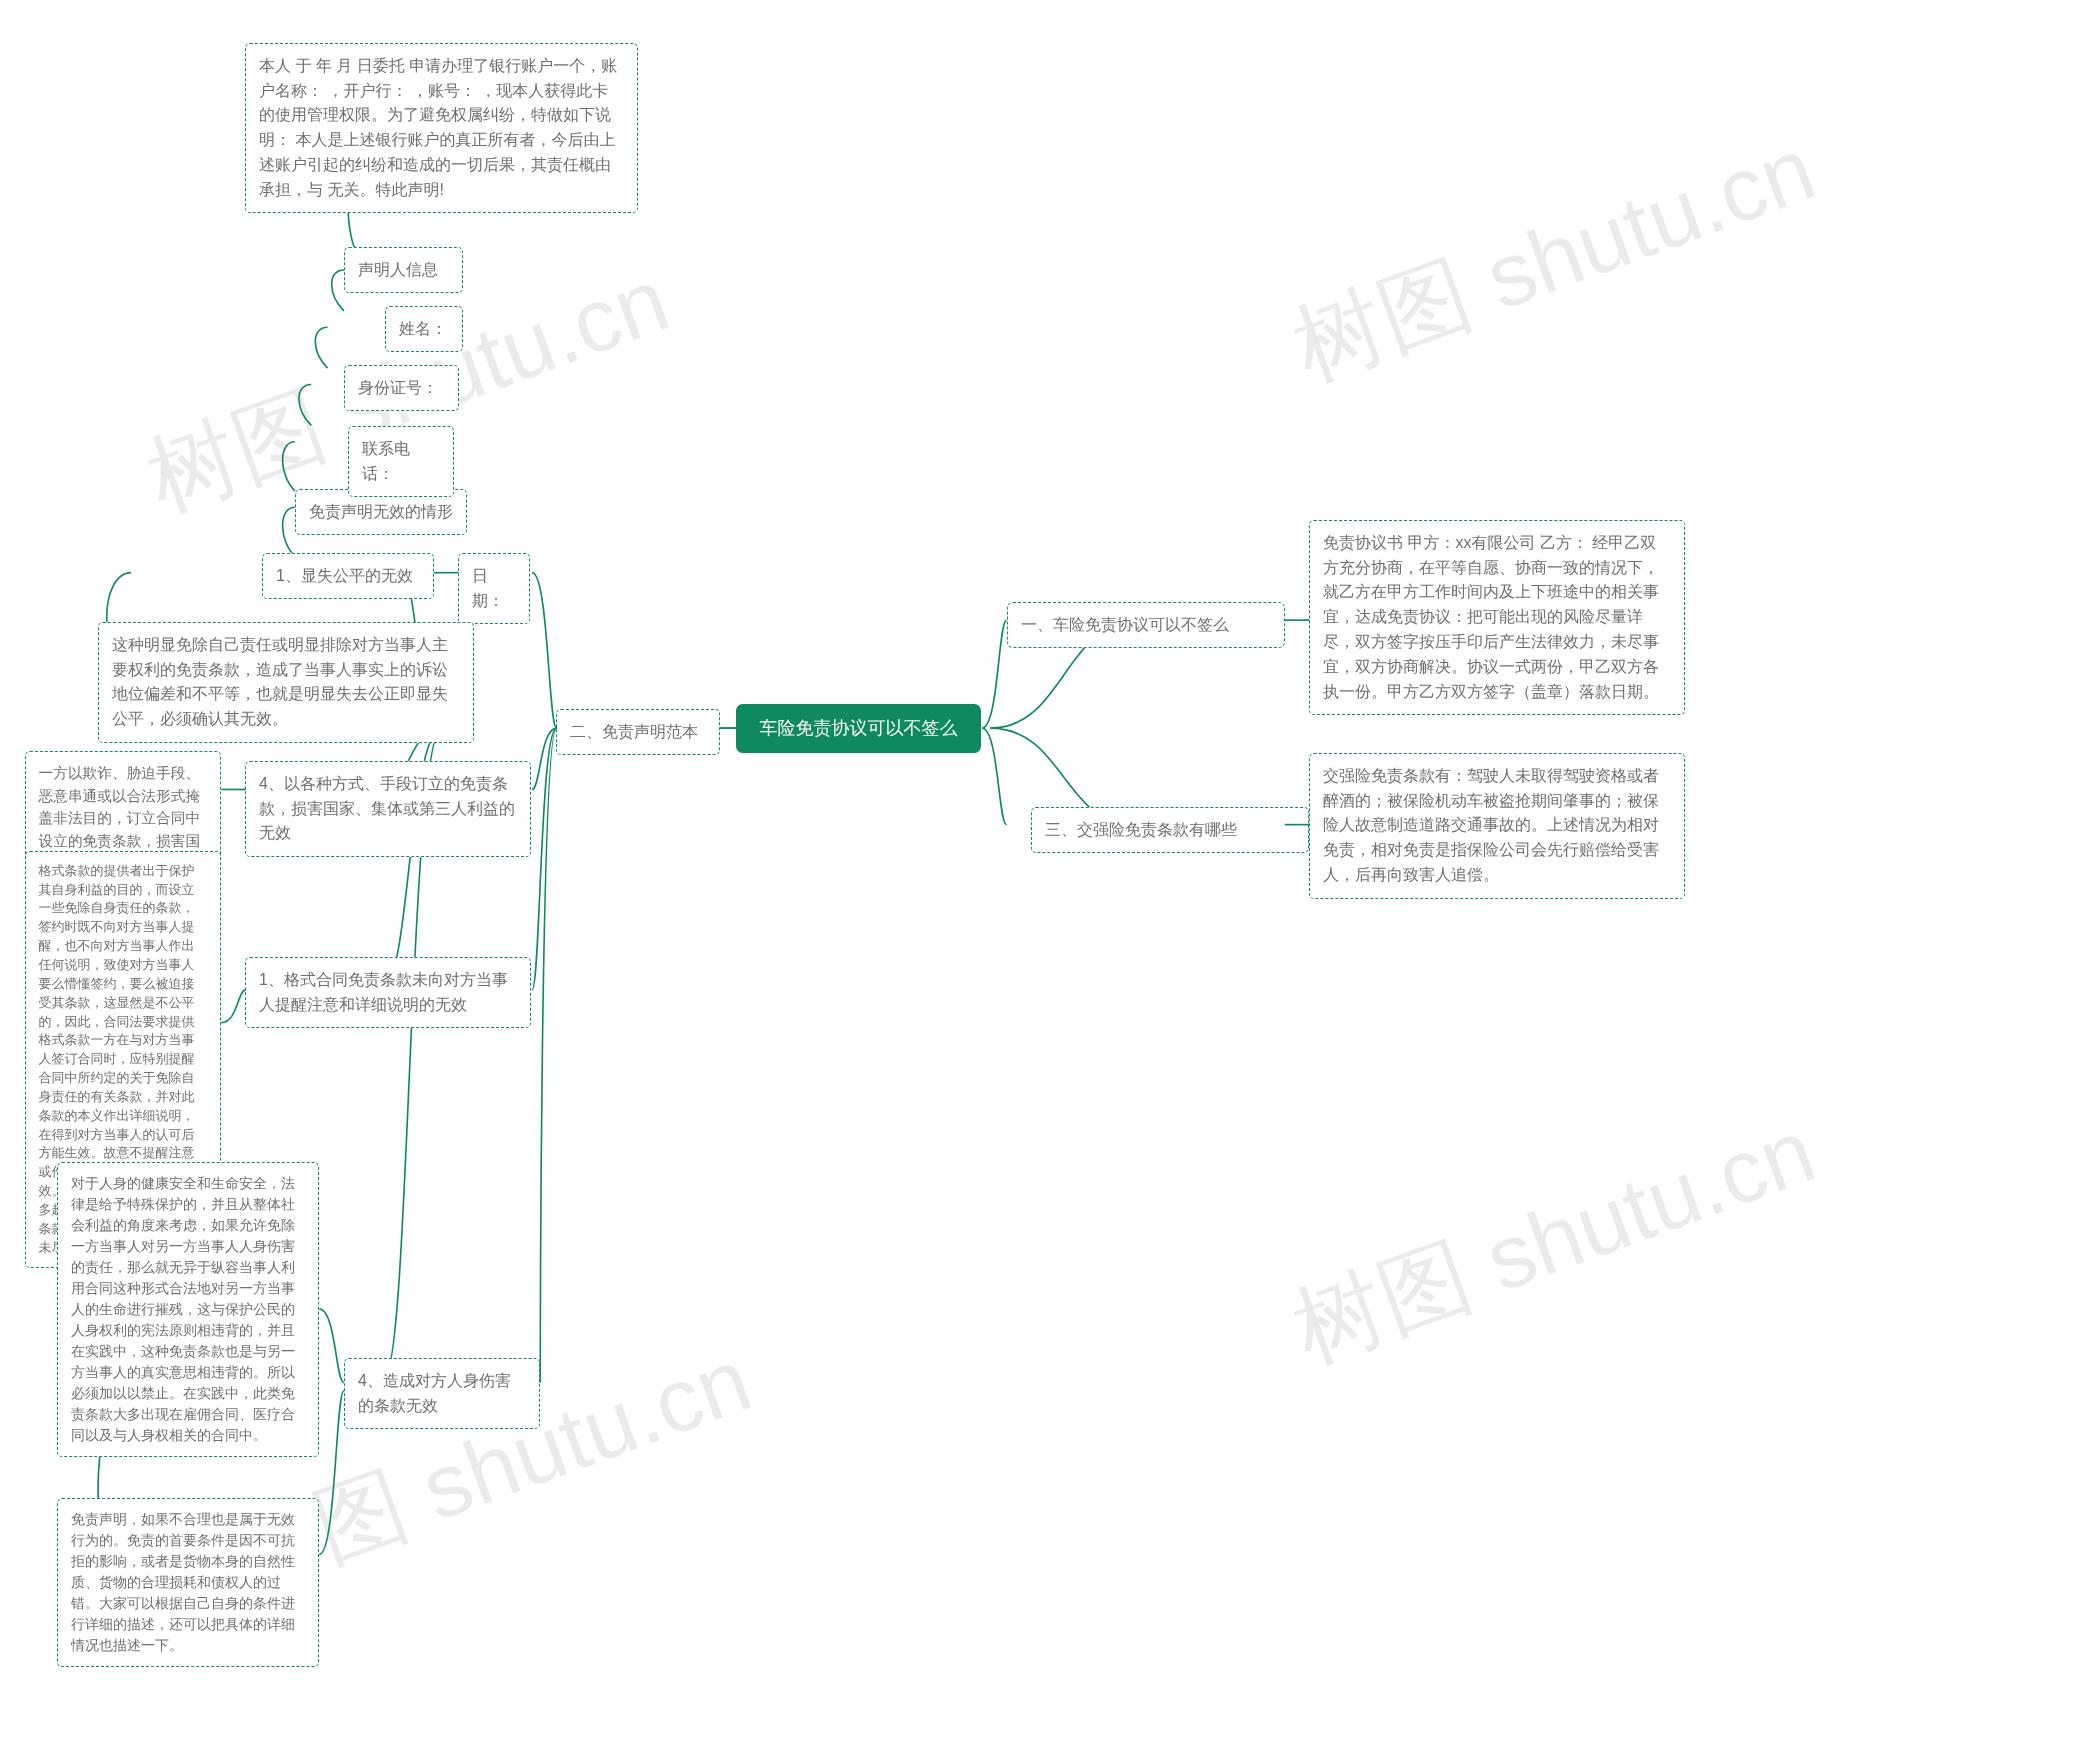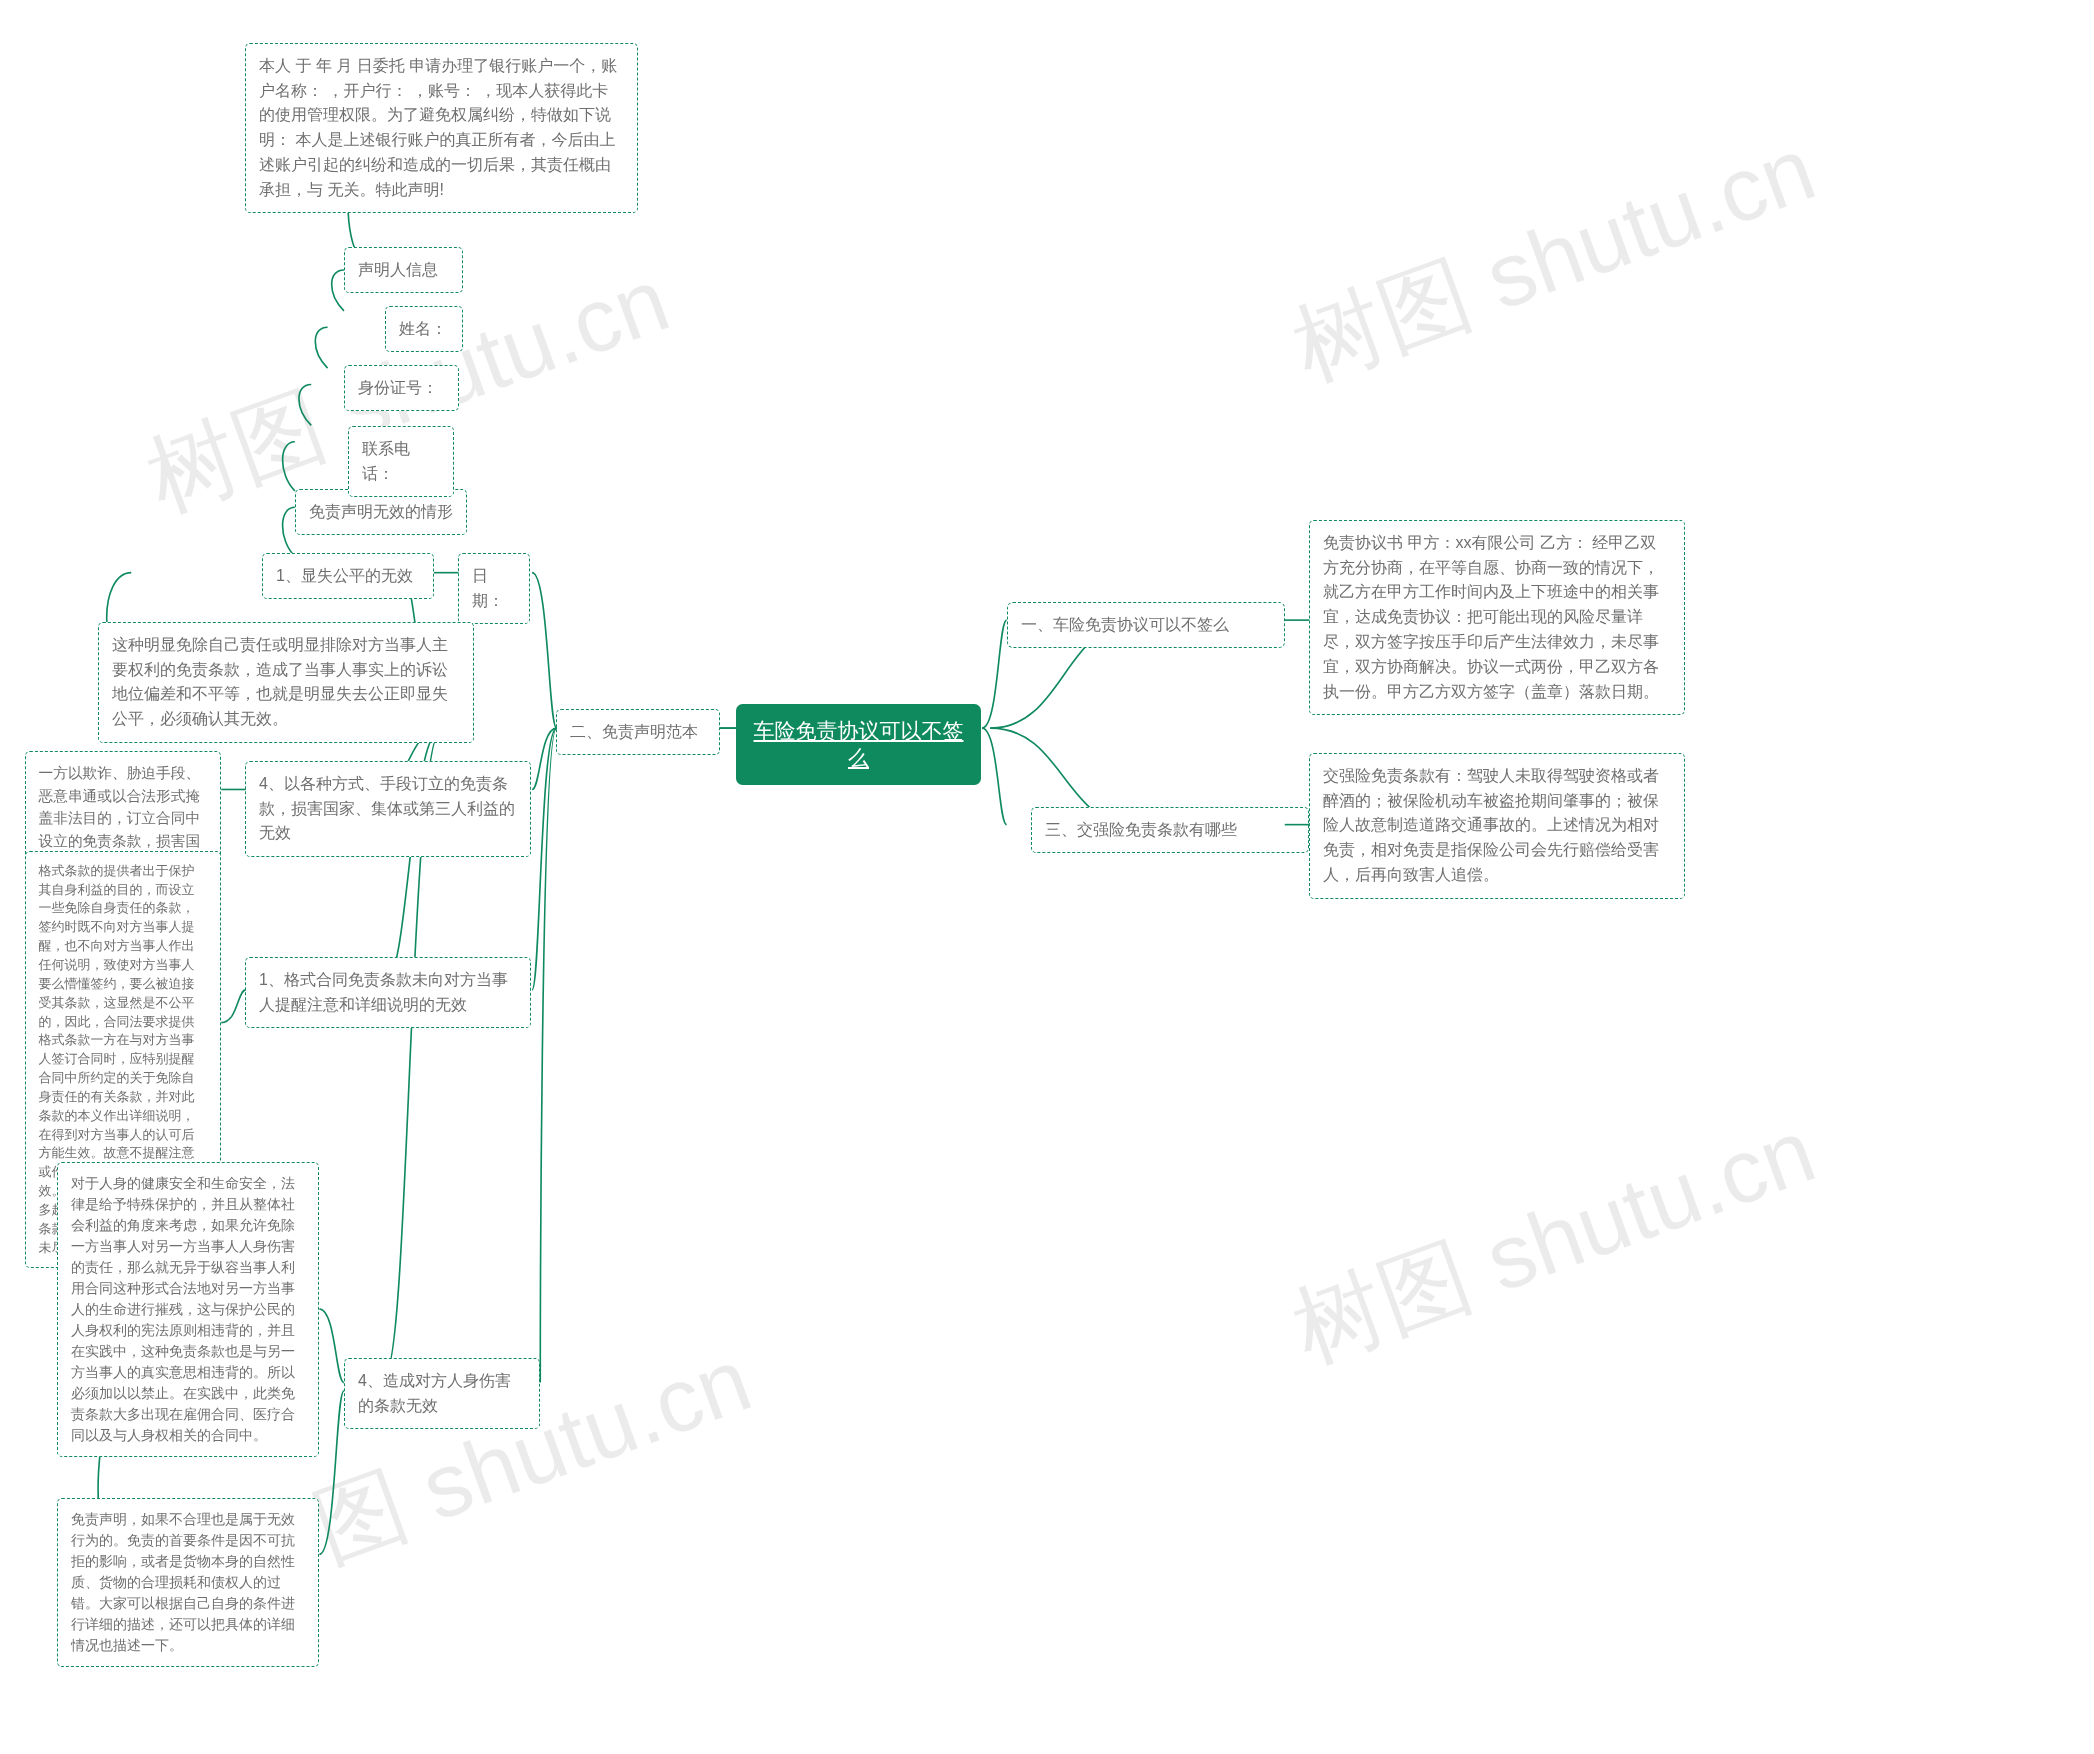--- a/index.html
+++ b/index.html
@@ -27,27 +27,26 @@
     background: #ffffff;
     padding: 9.8px 13px;
     font-size: 16px;
     line-height: 1.55;
     color: #6f6f6f;
   }
   .node.root {
     border: none;
     background: #0f8a5f;
     color: #ffffff;
-    font-size: 21px;
+    font-size: 18px;
     font-weight: 500;
     border-radius: 6.5px;
     text-align: center;
     line-height: 1.3;
     padding: 13px 16.4px;
-    text-decoration: underline;
   }
   .watermark {
     position: absolute;
     font-size: 90px;
     color: rgba(0,0,0,0.08);
     transform-origin: left top;
     transform: rotate(-20deg);
     white-space: nowrap;
     pointer-events: none;
     font-family: "Microsoft YaHei", sans-serif;

